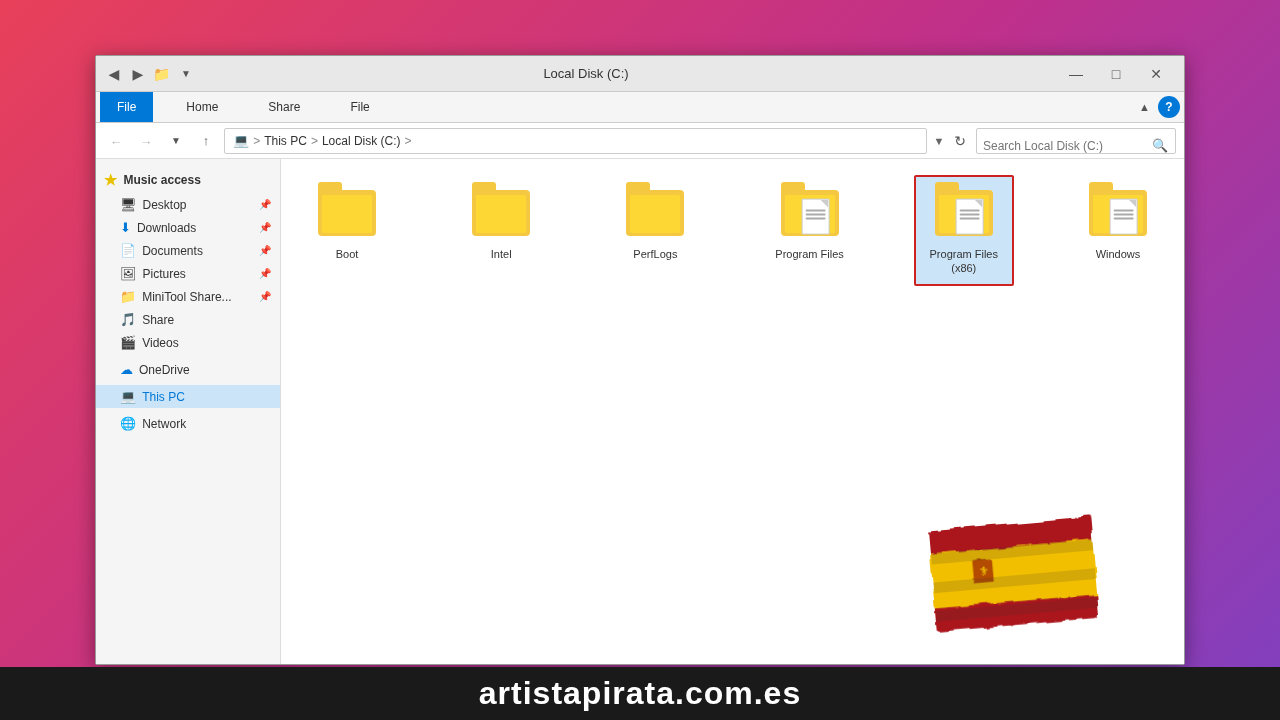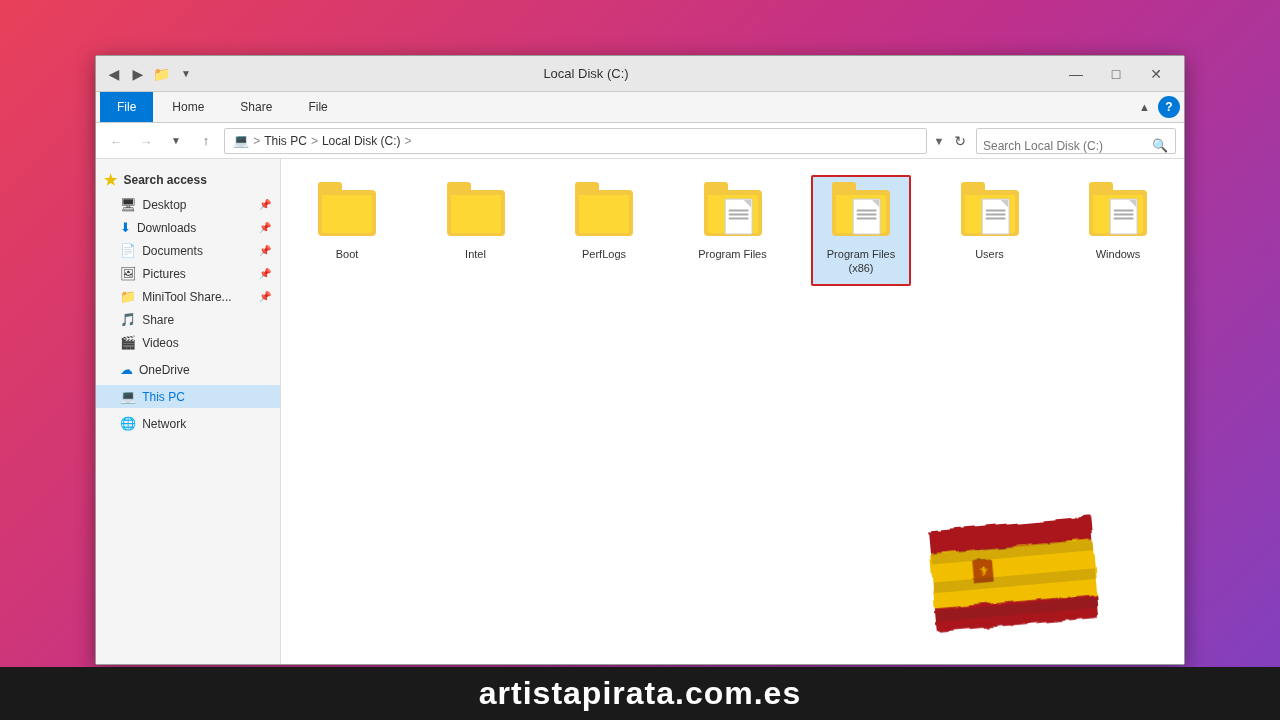--- a/index.html
+++ b/index.html
@@ -95,21 +95,21 @@
     .ribbon {
       background: #f5f5f5;
       border-bottom: 1px solid #ccc;
       flex-shrink: 0;
     }
     .ribbon-tabs {
       display: flex;
       align-items: center;
       height: 30px;
       padding: 0 4px;
-      gap: 2px;
+      gap: 16px;
     }
     .ribbon-tab {
       padding: 4px 16px;
       font-size: 12px;
       cursor: pointer;
       color: #333;
       height: 100%;
       display: flex;
       align-items: center;
       border: 1px solid transparent;
@@ -447,21 +447,21 @@
     </div>
   </div>
 
   <div class="main-area">
 
     <div class="sidebar">
 
       <div class="sidebar-section">
         <div class="sidebar-header">
           <span style="color:#e8c000; font-size:15px">★</span>
-          <span>Search access</span>
+          <span>Music access</span>
         </div>
         <div class="sidebar-item">
           <span class="icon">🖥</span>
           <span>Desktop</span>
           <span class="pin-icon">📌</span>
         </div>
         <div class="sidebar-item">
           <span class="icon" style="color:#0078d7">⬇</span>
           <span>Downloads</span>
           <span class="pin-icon">📌</span>
@@ -583,38 +583,20 @@
                     <div class="doc-line"></div>
                     <div class="doc-line"></div>
                   </div>
                 </div>
               </div>
             </div>
           </div>
           <span class="file-label">Program Files (x86)</span>
         </div>
 
-        <div class="file-item">
-          <div class="file-icon">
-            <div class="folder-shape" style="position:relative;">
-              <div class="folder-tab"></div>
-              <div class="folder-body">
-                <div class="folder-body-inner"></div>
-                <div class="folder-doc-overlay">
-                  <div class="folder-doc-lines">
-                    <div class="doc-line"></div>
-                    <div class="doc-line"></div>
-                    <div class="doc-line"></div>
-                  </div>
-                </div>
-              </div>
-            </div>
-          </div>
-          <span class="file-label">Users</span>
-        </div>
 
         <div class="file-item">
           <div class="file-icon">
             <div class="folder-shape" style="position:relative;">
               <div class="folder-tab"></div>
               <div class="folder-body">
                 <div class="folder-body-inner"></div>
                 <div class="folder-doc-overlay">
                   <div class="folder-doc-lines">
                     <div class="doc-line"></div>

